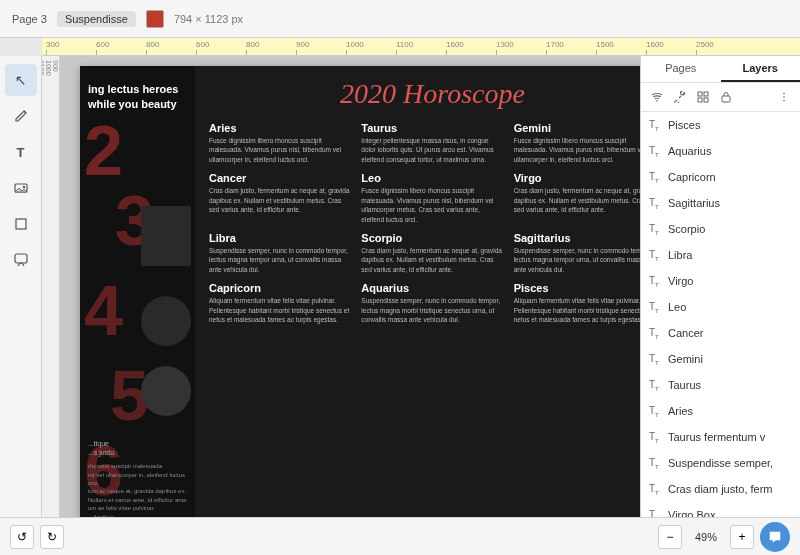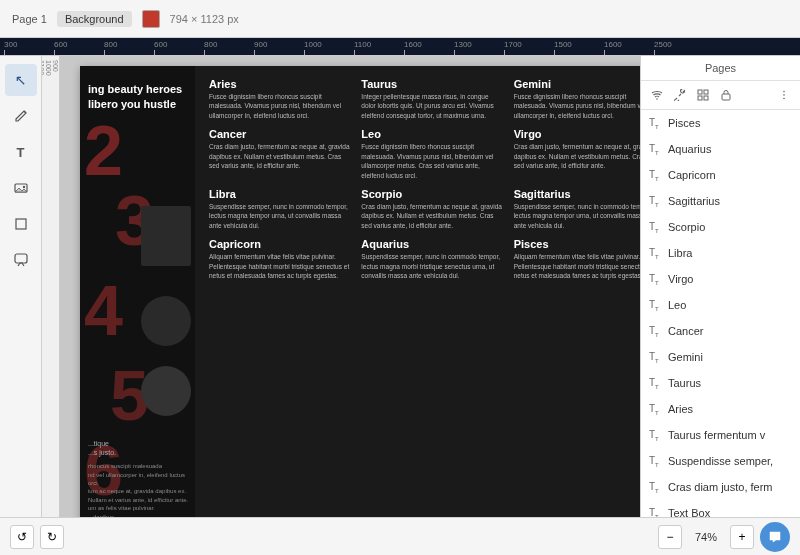--- a/index.html
+++ b/index.html
@@ -199,27 +199,27 @@
       color: #555;
       border-radius: 3px;
       font-size: 11px;
     }
     .pi-sep { flex: 1; }
   </style>
 </head>
 <body>
 
 <div class="top-bar">
-  <span class="top-bar-page">Page 1</span>
-  <span class="top-bar-tag">Background</span>
+  <span class="top-bar-page">Page 3</span>
+  <span class="top-bar-tag">Suspendisse</span>
   <span class="top-bar-color"></span>
   <span class="top-bar-dims">794 × 1123 px</span>
 </div>
 
-<div style="display:flex; height:18px; background:#0f172a; border-bottom:1px solid #ccc; flex-shrink:0; overflow:hidden;">
+<div style="display:flex; height:18px; background:#fef9c3; border-bottom:1px solid #ccc; flex-shrink:0; margin-left:42px; overflow:hidden;">
   <div class="ruler-container">
     <div class="ruler-tick">
         <span class="ruler-tick-label">300</span>
         <div class="ruler-tick-line"></div>
       </div>
     <div class="ruler-tick">
         <span class="ruler-tick-label">600</span>
         <div class="ruler-tick-line"></div>
       </div>
     <div class="ruler-tick">
@@ -311,42 +311,43 @@
       <span style="margin-bottom:20px">1100</span>
 
     </div>
   </div>
 
   <div class="canvas-area">
     <div class="page-canvas" style="height:505px;">
 
       <div style="position:absolute; left:0; top:0; width:115px; height:100%; background:#111; display:flex; flex-direction:column; padding:16px 8px; overflow:hidden;">
         <div style="color:#fff; font-size:11px; font-weight:700; line-height:1.4; margin-bottom:8px;">
-          <span>ing beauty heroes</span><br>
-          <span>libero you hustle</span>
+          <span>ing lectus heroes</span><br>
+          <span>while you beauty</span>
         </div>
 
         <div style="position:absolute; left:4px; top:50px; font-size:70px; font-weight:900; color:rgba(180,50,50,0.6); line-height:1;">2</div>
         <div style="position:absolute; left:35px; top:120px; font-size:70px; font-weight:900; color:rgba(180,50,50,0.5); line-height:1;">3</div>
         <div style="position:absolute; left:4px; top:210px; font-size:70px; font-weight:900; color:rgba(180,50,50,0.5); line-height:1;">4</div>
         <div style="position:absolute; left:30px; top:295px; font-size:70px; font-weight:900; color:rgba(180,50,50,0.45); line-height:1;">5</div>
         <div style="position:absolute; left:4px; top:370px; font-size:70px; font-weight:900; color:rgba(180,50,50,0.45); line-height:1;">6</div>
 
         <div style="position:absolute; right:4px; top:140px; width:50px; height:60px; background:#2a2a2a; border-radius:2px;"></div>
         <div style="position:absolute; right:4px; top:230px; width:50px; height:50px; background:#2a2a2a; border-radius:50%;"></div>
         <div style="position:absolute; right:4px; top:300px; width:50px; height:50px; background:#333; border-radius:50%;"></div>
 
         <div style="position:absolute; bottom:50px; left:8px; right:4px;">
           <div style="color:#aaa; font-size:7px; line-height:1.4;">...tique<br>...s justo.</div>
           <div style="color:#888; font-size:6px; margin-top:4px; line-height:1.4;">rhoncus suscipit malesuada<br>nd vel ullamcorper in, eleifend luctus orci.<br>ium ac neque at, gravida dapibus ex.<br>Nullam et varius ante, id efficitur ante.<br>um as felis vitae pulvinar.<br>...dapibus.</div>
         </div>
       </div>
 
       <div style="margin-left:115px; padding:12px 14px; height:100%; overflow:hidden;">
 
+        <div style="font-family:Georgia, serif; font-size:28px; color:#e05555; text-align:center; margin-bottom:12px; font-style:italic;">2020 Horoscope</div>
 
         <div style="display:grid; grid-template-columns:1fr 1fr 1fr; gap:8px 10px;">
 
           <div>
             <div style="font-size:11px; font-weight:700; color:#fff; margin-bottom:2px;">Aries</div>
             <div style="font-size:6.5px; color:#bbb; line-height:1.45;">Fusce dignissim libero rhoncus suscipit malesuada. Vivamus purus nisl, bibendum vel ullamcorper in, eleifend luctus orci.</div>
           </div>
           <div>
             <div style="font-size:11px; font-weight:700; color:#fff; margin-bottom:2px;">Taurus</div>
             <div style="font-size:6.5px; color:#bbb; line-height:1.45;">Integer pellentesque massa risus, in congue dolor lobortis quis. Ut purus arcu est. Vivamus eleifend consequat tortor, ut maximus urna.</div>
@@ -396,20 +397,21 @@
           </div>
         </div>
       </div>
     </div>
   </div>
 
   <div class="right-panel">
 
     <div class="panel-tabs-row">
       <div class="ptab">Pages</div>
+      <div class="ptab active">Layers</div>
     </div>
 
     <div class="ptab-icons-row">
       <div class="pi" title="Wifi">
         <svg width="12" height="12" viewBox="0 0 12 12" fill="none">
             <path d="M1 4C3 2 9 2 11 4" stroke="#666" stroke-width="1.1"></path>
             <path d="M2.5 6C4 4.5 8 4.5 9.5 6" stroke="#666" stroke-width="1.1"></path>
             <path d="M4 8C5 7 7 7 8 8" stroke="#666" stroke-width="1.1"></path>
             <circle cx="6" cy="10" r="0.8" fill="#666"></circle>
           </svg>
@@ -501,35 +503,35 @@
       <div class="layer-item">
         <span class="layer-icon">T<sub style="font-size:6px;">T</sub></span>
         <span class="layer-label">Suspendisse semper,</span>
       </div>
       <div class="layer-item">
         <span class="layer-icon">T<sub style="font-size:6px;">T</sub></span>
         <span class="layer-label">Cras diam justo, ferm</span>
       </div>
       <div class="layer-item">
         <span class="layer-icon">T<sub style="font-size:6px;">T</sub></span>
-        <span class="layer-label">Text Box</span>
+        <span class="layer-label">Virgo Box</span>
       </div>
 
     </div>
   </div>
 </div>
 
 <div class="bottom-bar">
   <div class="bottom-controls">
     <div class="zoom-btn" title="Undo">↺</div>
     <div class="zoom-btn" title="Redo">↻</div>
   </div>
   <div style="display:flex; align-items:center; gap:6px;">
     <div class="zoom-btn">−</div>
-    <span class="zoom-display">74%</span>
+    <span class="zoom-display">49%</span>
     <div class="zoom-btn">+</div>
     <div class="chat-btn">
       <svg width="14" height="14" viewBox="0 0 14 14" fill="none">
           <path d="M2 2h10v8H8l-3 2v-2H2z" fill="white" stroke="white" stroke-width="0.5"></path>
         </svg>
     </div>
   </div>
 </div>
 
 </body></html>

